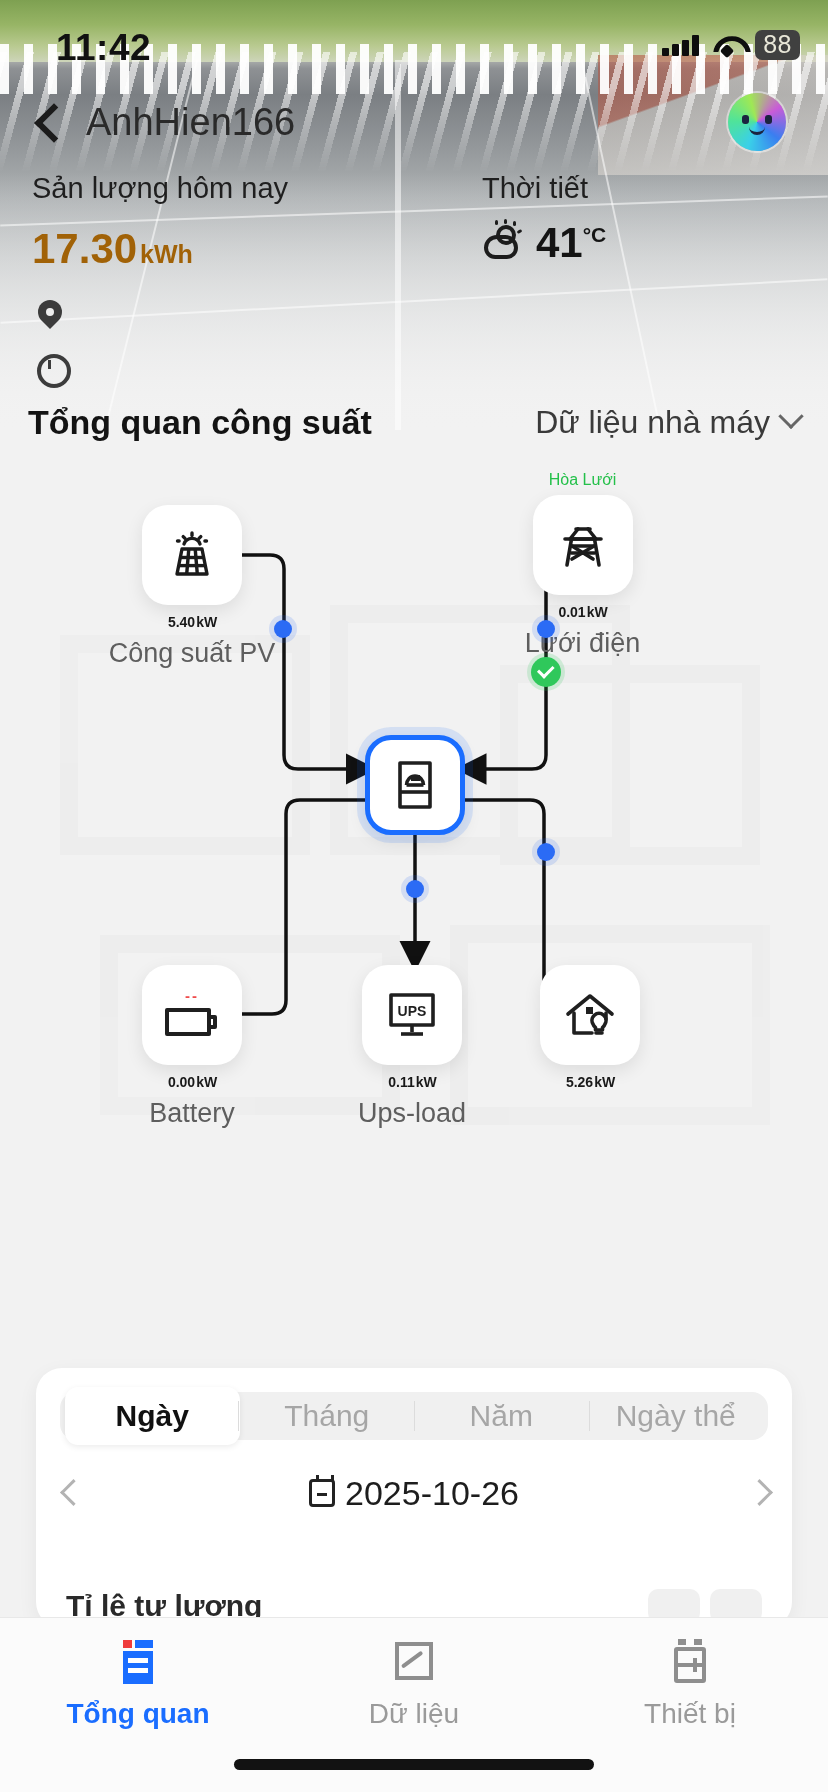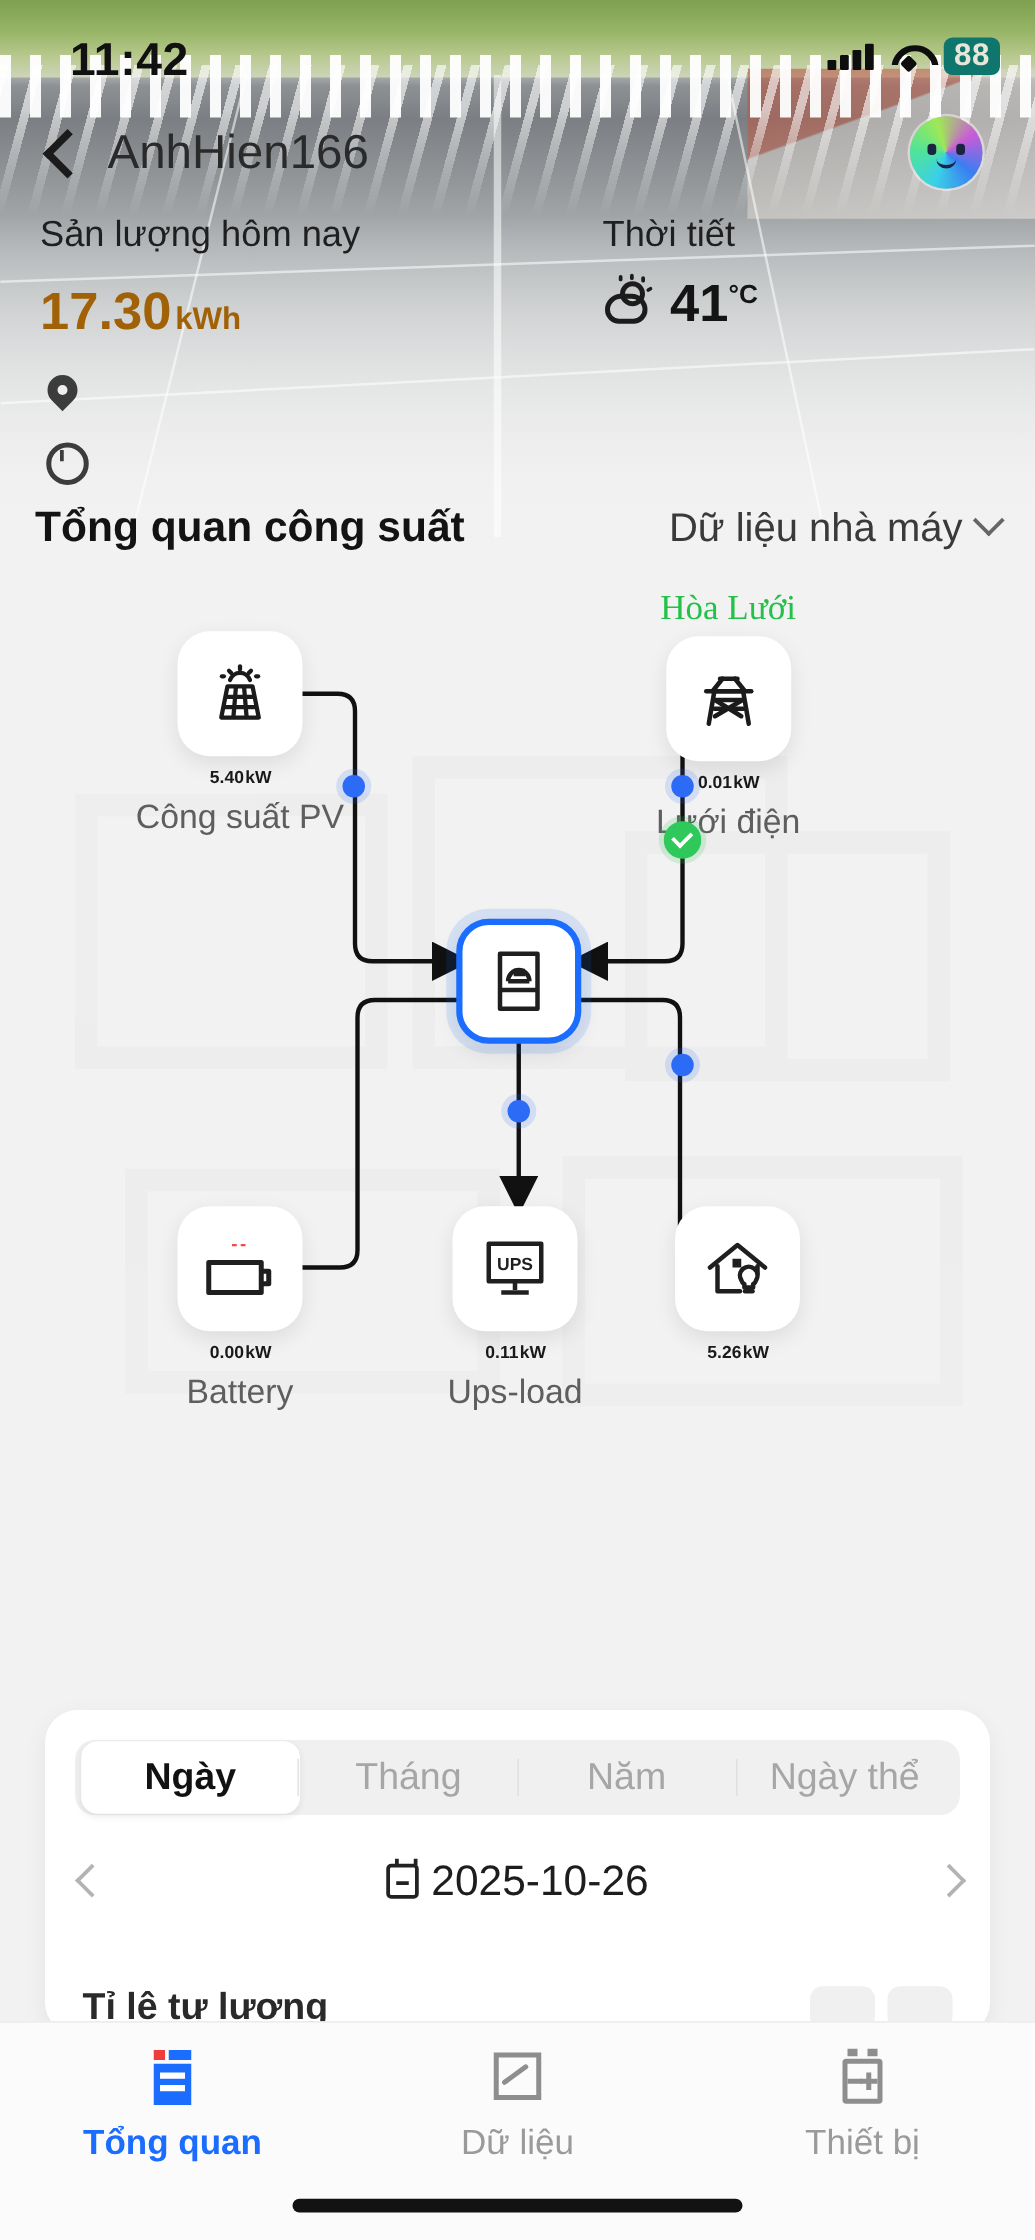--- a/index.html
+++ b/index.html
@@ -74,21 +74,21 @@
     content:""; position:absolute; left:0; top:2px; width:28px; height:28px;
     border:5px solid #0e0e0e; border-radius:50%;
     clip-path: polygon(0 0, 100% 0, 100% 42%, 0 42%);
   }
   .wifi::after{
     content:""; position:absolute; left:9px; top:12px; width:10px; height:10px;
     background:#0e0e0e; border-radius:2px;
     transform: rotate(45deg);
   }
   .batt {
-    background:#0f766e; color:#e8e6d8; font-size:25px; font-weight:700;
+    background:#404040; color:#e8e6d8; font-size:25px; font-weight:400;
     border-radius:7px; padding:1px 8px 3px; line-height:1.05; letter-spacing:.5px;
   }
 
   
   .back-chevron {
     position:absolute; left:30px; top:100px; width:34px; height:44px; cursor:pointer;
   }
   .back-chevron::before{
     content:""; position:absolute; left:10px; top:9px; width:22px; height:22px;
     border-left:6px solid #1b1b1b; border-bottom:6px solid #1b1b1b;
@@ -176,21 +176,21 @@
     position:relative;
   }
   .tile.active {
     border:5px solid #1a6dff;
     box-shadow: 0 0 0 8px rgba(26,109,255,.13), 0 6px 18px rgba(0,0,0,.09);
   }
   .node-val { margin-top:4px; font-size:20px; font-weight:700; color:#1a1a1a; }
   .node-val span { font-size:14px; font-weight:700; margin-left:1px; }
   .node-name { margin-top:6px; font-size:27px; color:#5e5e5e; }
   .node-top-badge {
-    font-size:28px; color:#24c04a; font-weight:500; margin-bottom:6px;font-family:Liberation Serif, serif;
+    font-size:16px; color:#24c04a; font-weight:500; margin-bottom:6px;
   }
   .ok-badge {
     position:absolute; width:30px; height:30px; border-radius:50%;
     background:#2fc85b; display:flex; align-items:center; justify-content:center;
     box-shadow:0 0 0 4px rgba(47,200,91,.18);
   }
   .ok-badge::before{
     content:""; width:12px; height:7px; border-left:3px solid #fff; border-bottom:3px solid #fff;
     transform: rotate(-45deg) translate(1px,-2px);
   }
@@ -201,21 +201,21 @@
   .red-dash { position:absolute; top:22px; left:50%; transform:translateX(-50%);
     font-size:15px; color:#ef4b4b; letter-spacing:2px; font-weight:700; }
 
   
   .card {
     position:absolute; left:36px; top:1368px; width:756px; height:260px;
     background:#fff; border-radius:26px; box-shadow:0 6px 20px rgba(0,0,0,.06);
     overflow:hidden;
   }
   .segbar {
-    margin:24px 24px 0; height:60px; background:#f0f0f0; border-radius:16px;
+    margin:24px 24px 0; height:48px; background:#f0f0f0; border-radius:16px;
     display:flex; align-items:center; padding:5px;
   }
   .seg {
     flex:1; height:58px; display:flex; align-items:center; justify-content:center;
     font-size:30px; color:#a6a6a6; position:relative; cursor:pointer;
   }
   .seg.on {
     background:#fff; border-radius:13px; color:#111; font-weight:700;
     box-shadow:0 2px 6px rgba(0,0,0,.08);
   }

